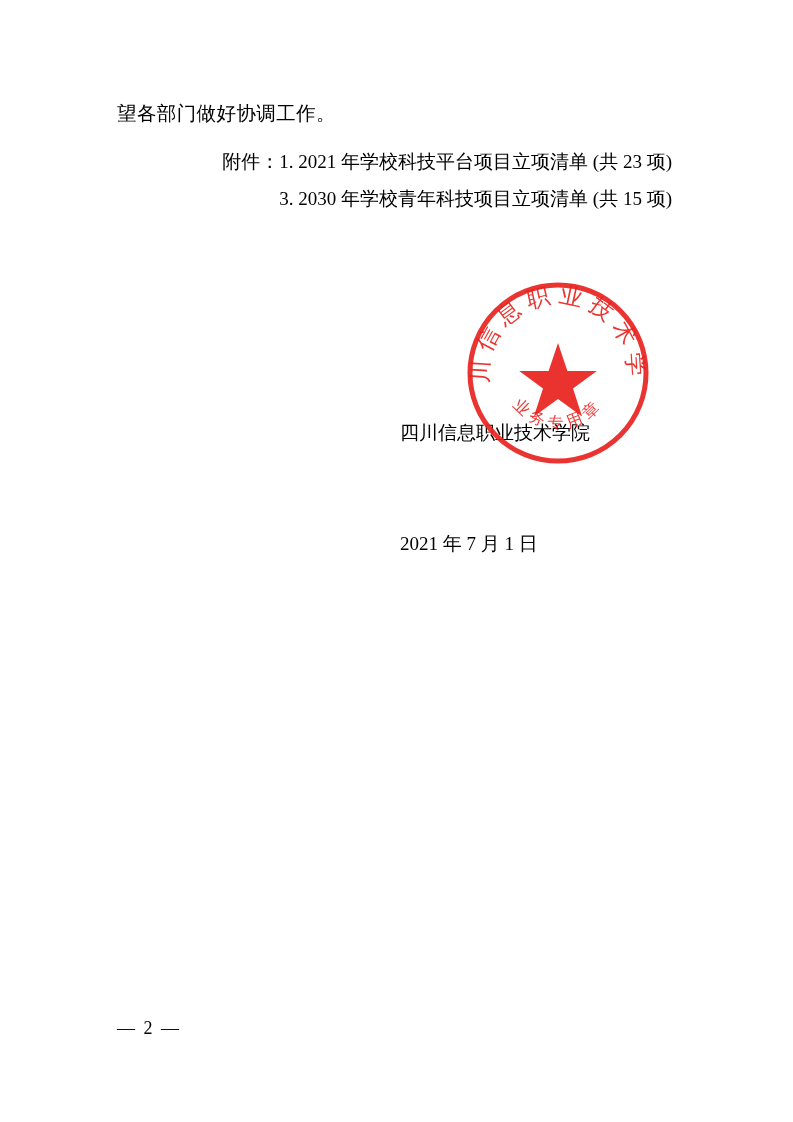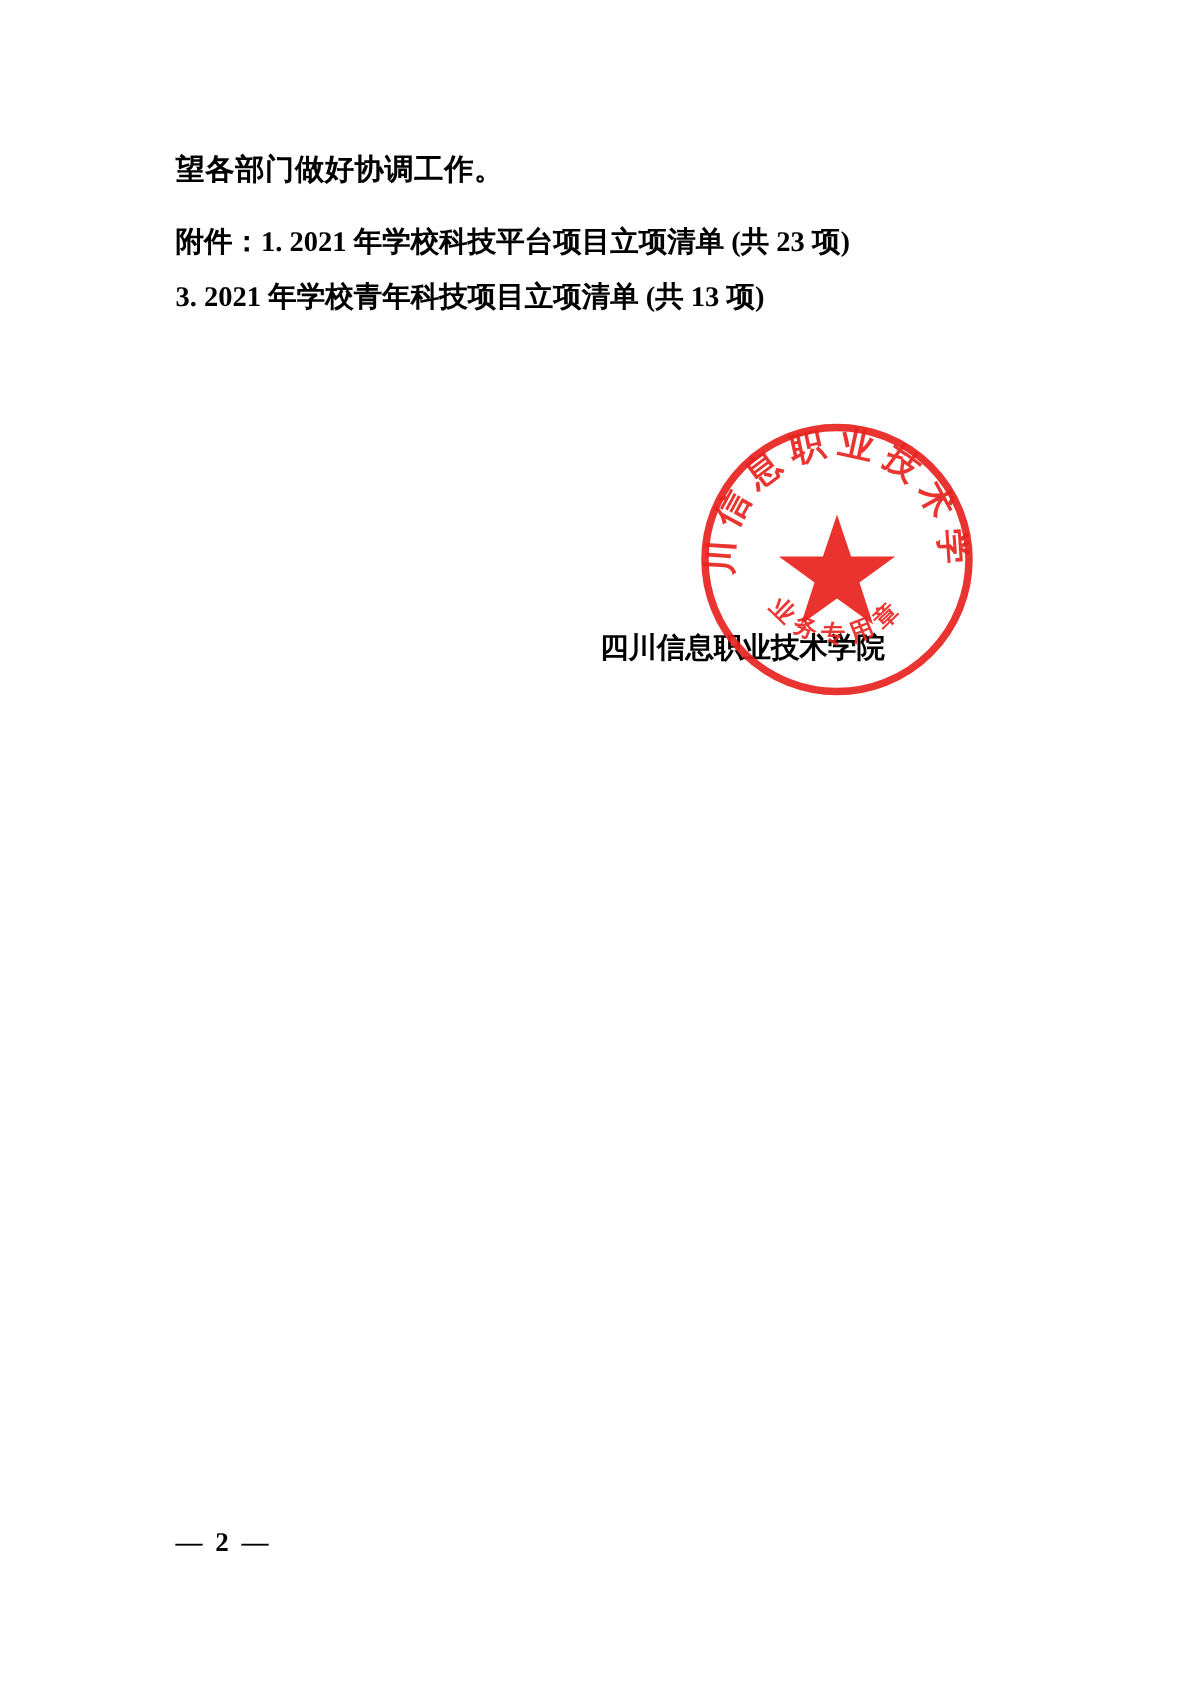--- a/index.html
+++ b/index.html
@@ -14,21 +14,20 @@
     color: #000000;
     position: relative;
     overflow: hidden;
   }
   .page {
     position: absolute;
     left: 0;
     top: 0;
     width: 639px;
     height: 1122px;
-    font-weight: bold;
   }
   .body-text {
     position: absolute;
     left: 117px;
     top: 95px;
     width: 560px;
     font-size: 19.5px;
     line-height: 37px;
     letter-spacing: 0.4px;
   }
@@ -38,21 +37,21 @@
   .attach-block {
     position: absolute;
     left: 117px;
     top: 143px;
     width: 560px;
     font-size: 19px;
     line-height: 37px;
   }
   .attach-line {
     white-space: pre;
-    text-align: left;
+    text-align: right;
     padding-right: 5px;
   }
   .signature {
     position: absolute;
     left: 400px;
     top: 340px;
     font-size: 19px;
     line-height: 37px;
     white-space: pre;
   }
@@ -80,25 +79,26 @@
 <body>
 
 <div class="page">
 
   <div class="body-text">
     <div class="para-line">望各部门做好协调工作。</div>
   </div>
 
   <div class="attach-block">
     <div class="attach-line"><span>附件：</span><span>1. 2021 年学校科技平台项目立项清单 (共 23 项)</span></div>
-    <div class="attach-line"><span>3. 2021 年学校青年科技项目立项清单 (共 13 项)</span></div>
+    <div class="attach-line"><span>3. 2030 年学校青年科技项目立项清单 (共 15 项)</span></div>
   </div>
 
   <div class="signature">
     <div class="sig-line">四川信息职业技术学院</div>
+    <div class="sig-line">2021 年 7 月 1 日</div>
   </div>
 
   <div class="seal">
     <svg width="192" height="192" viewBox="0 0 192 192" xmlns="http://www.w3.org/2000/svg">
       <defs>
         <path id="sealArcTop" d="M 26,96 A 70,70 0 0 1 166,96"></path>
         <path id="sealArcBottom" d="M 41,96 A 55,55 0 0 0 151,96"></path>
       </defs>
       <circle cx="96" cy="96" r="88" fill="none" stroke="#e8231f" stroke-width="5" opacity="0.92"></circle>
       <text font-family="'Liberation Serif', serif" font-size="23" fill="#e8231f" opacity="0.92" letter-spacing="7">

